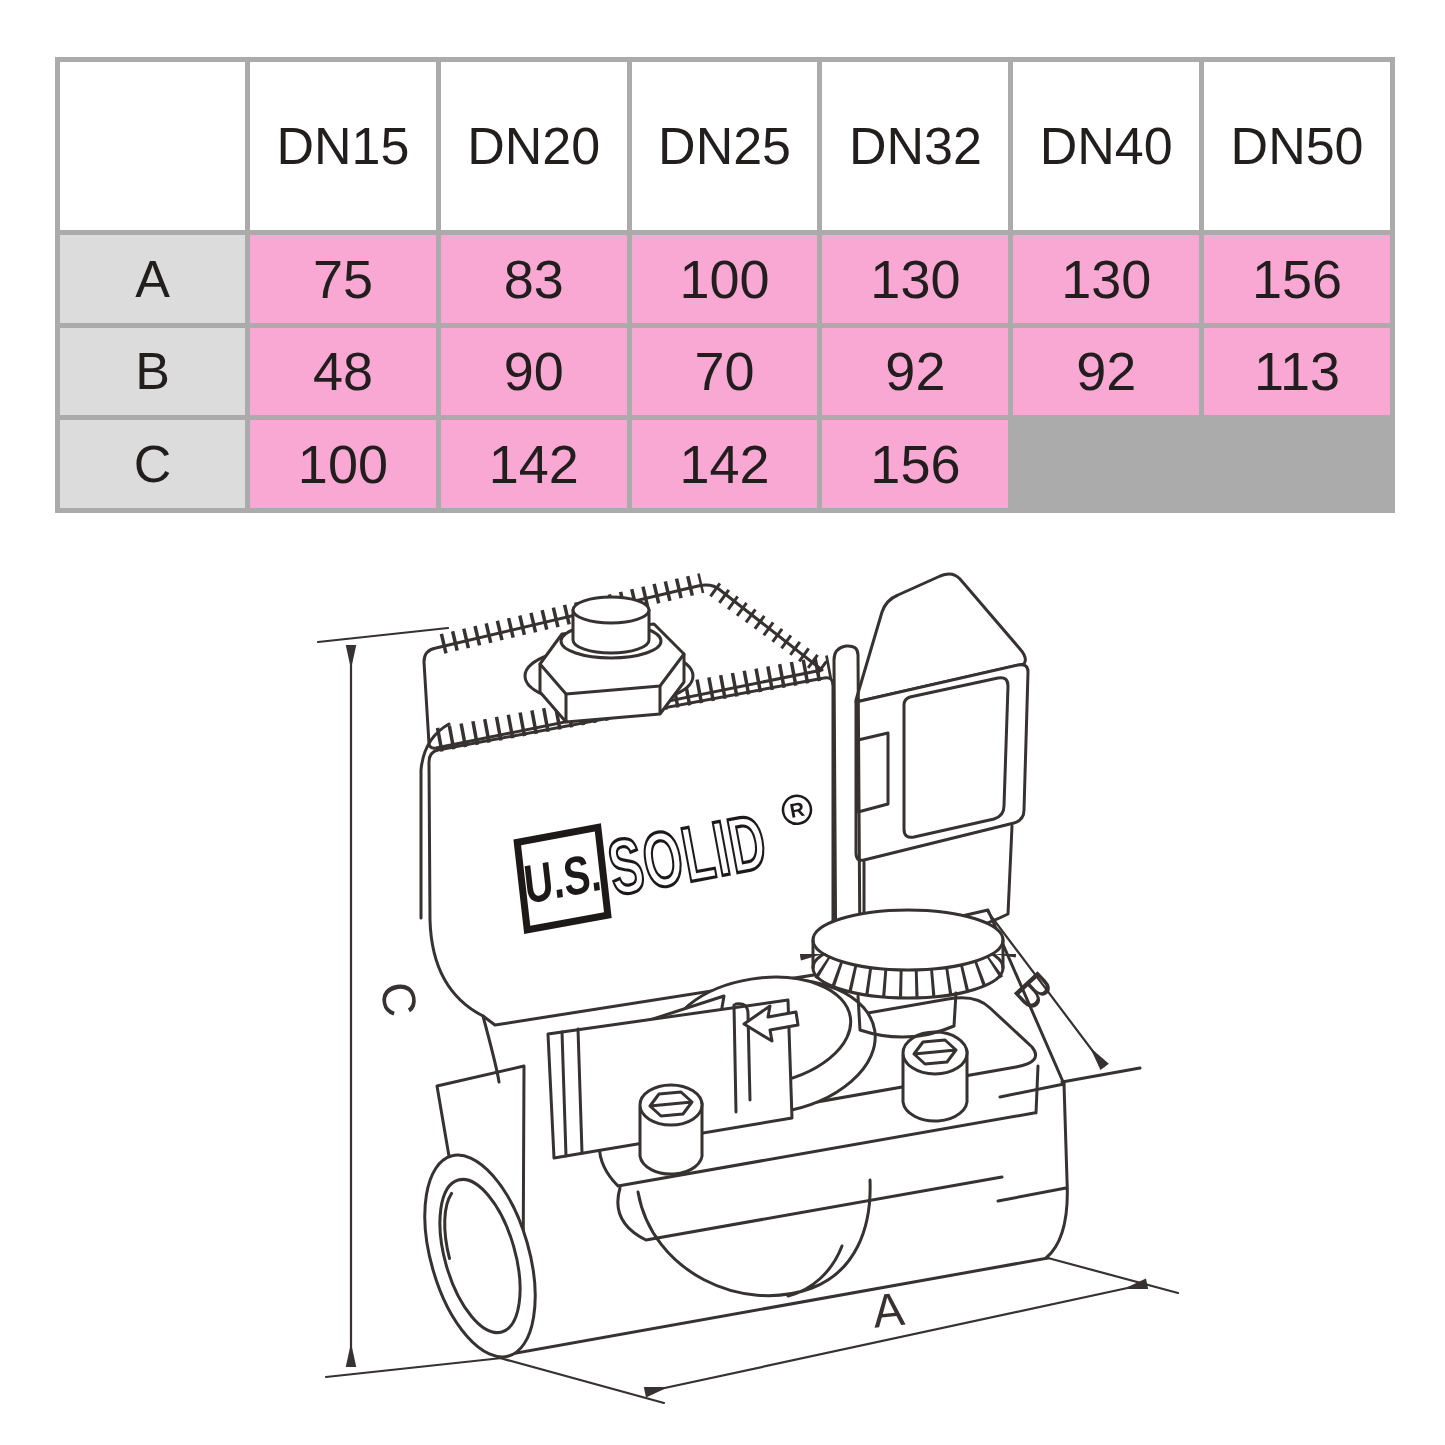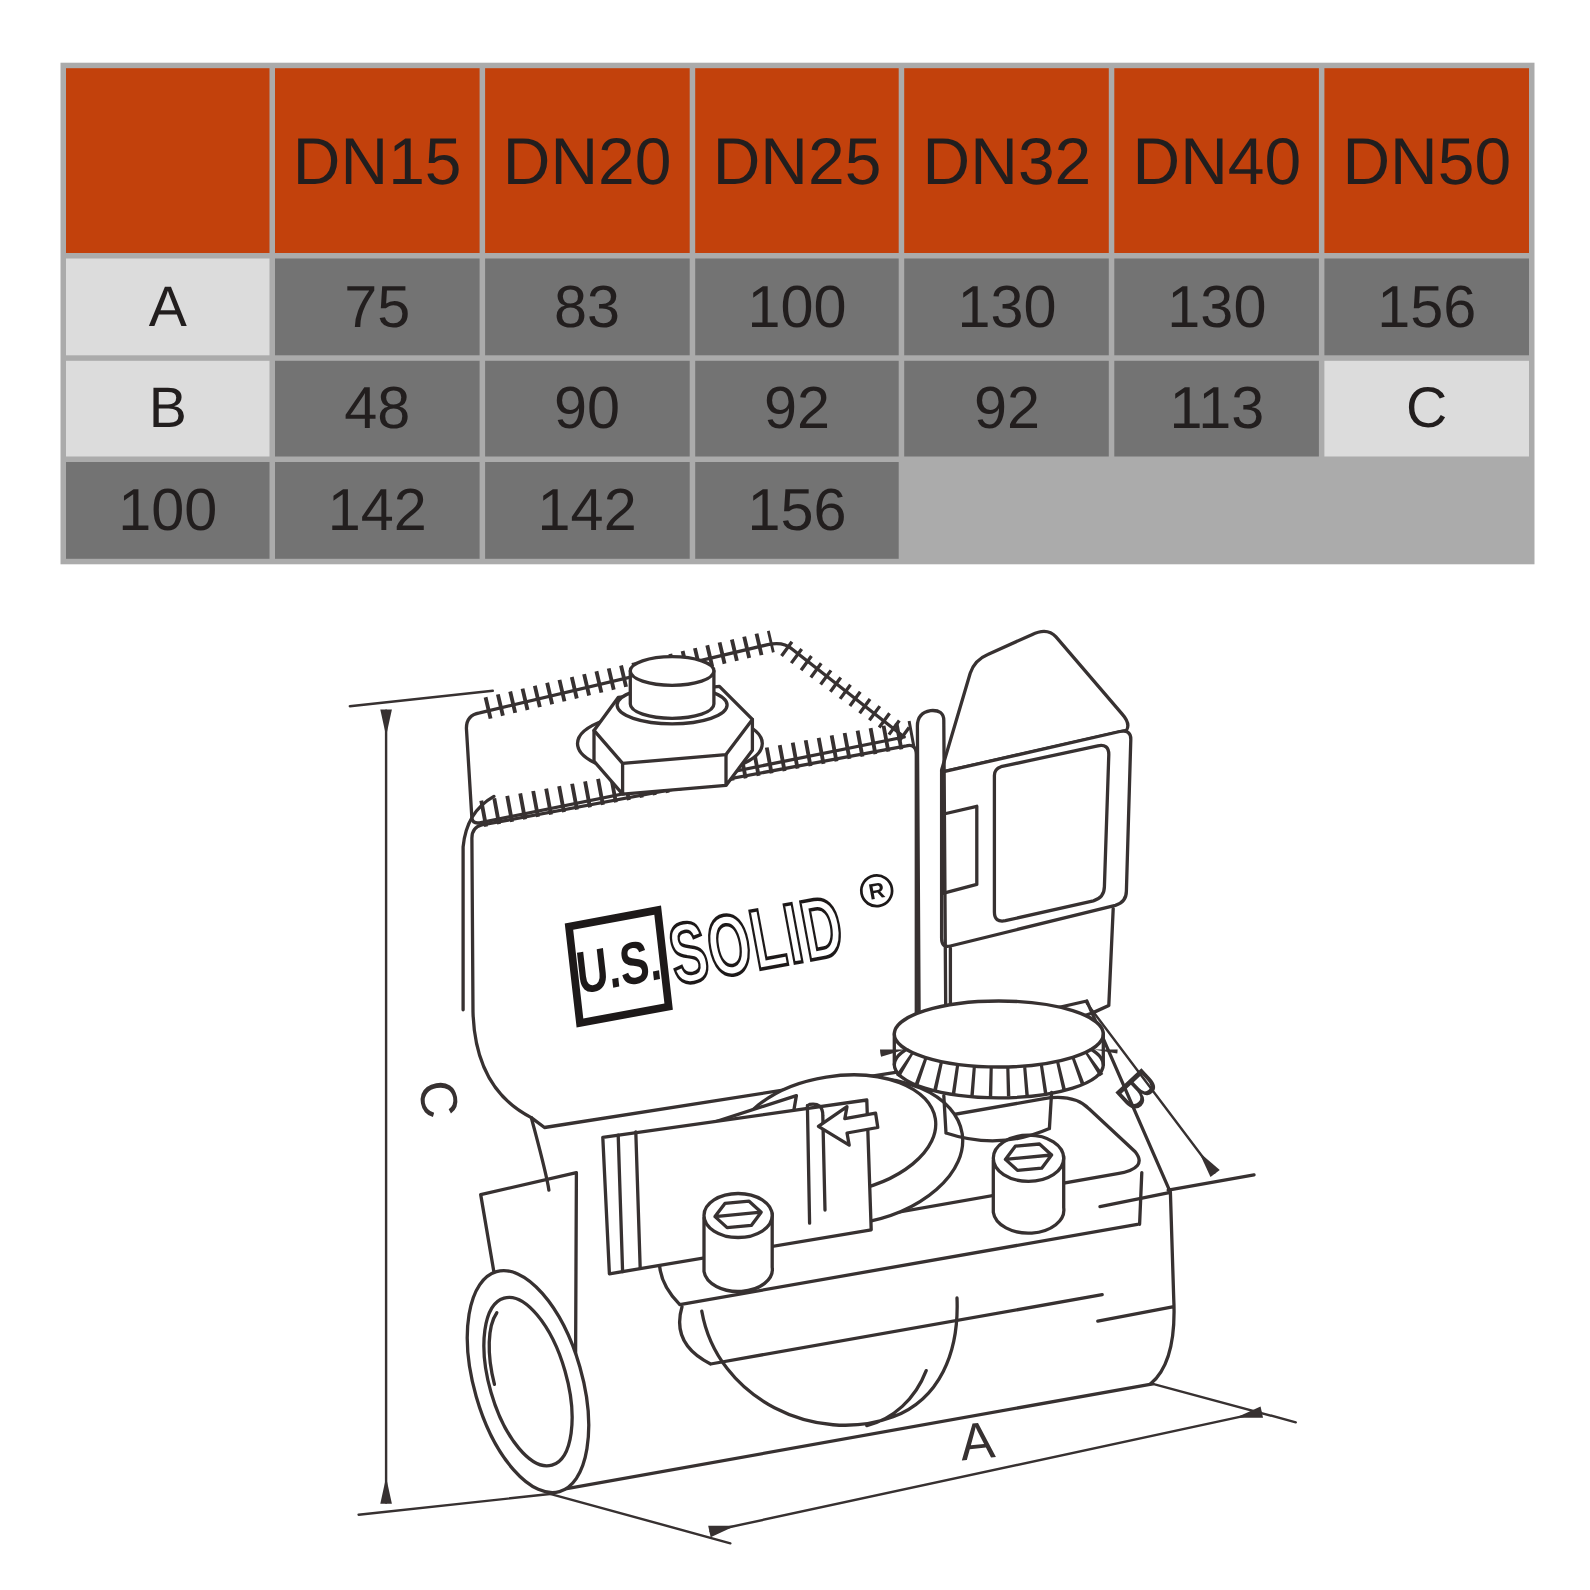--- a/index.html
+++ b/index.html
@@ -4,23 +4,23 @@
 <style>
   html,body{margin:0;padding:0;background:#fff;}
   body{width:1445px;height:1445px;position:relative;font-family:"Liberation Sans",sans-serif;}
   #spec-table{
     position:absolute;left:55px;top:57px;width:1340px;height:456px;
     display:grid;grid-template-columns:185px repeat(6,1fr);
     grid-template-rows:168px repeat(3,1fr);
     background:#ababab;padding:5px;gap:5px;box-sizing:border-box;
   }
   .cell{display:flex;align-items:center;justify-content:center;color:#221e1e;}
-  .hcell{background:#c2410c;font-size:60px;}
+  .hcell{background:#ffffff;font-size:52px;}
   .lcell{background:#dcdcdc;font-size:52px;}
-  .dcell{background:#737373;font-size:54px;}
+  .dcell{background:#f9a8d4;font-size:54px;}
   #drawing{position:absolute;left:0;top:0;width:1445px;height:1445px;}
   svg text{font-family:"Liberation Sans",sans-serif;}
 </style>
 </head>
 <body>
 
 <div id="spec-table">
   <div class="cell hcell"></div>
   <div class="cell hcell">DN15</div>
   <div class="cell hcell">DN20</div>
@@ -33,20 +33,21 @@
   <div class="cell dcell">75</div>
   <div class="cell dcell">83</div>
   <div class="cell dcell">100</div>
   <div class="cell dcell">130</div>
   <div class="cell dcell">130</div>
   <div class="cell dcell">156</div>
 
   <div class="cell lcell">B</div>
   <div class="cell dcell">48</div>
   <div class="cell dcell">90</div>
+  <div class="cell dcell">70</div>
   <div class="cell dcell">92</div>
   <div class="cell dcell">92</div>
   <div class="cell dcell">113</div>
 
   <div class="cell lcell">C</div>
   <div class="cell dcell">100</div>
   <div class="cell dcell">142</div>
   <div class="cell dcell">142</div>
   <div class="cell dcell">156</div>
 </div>

